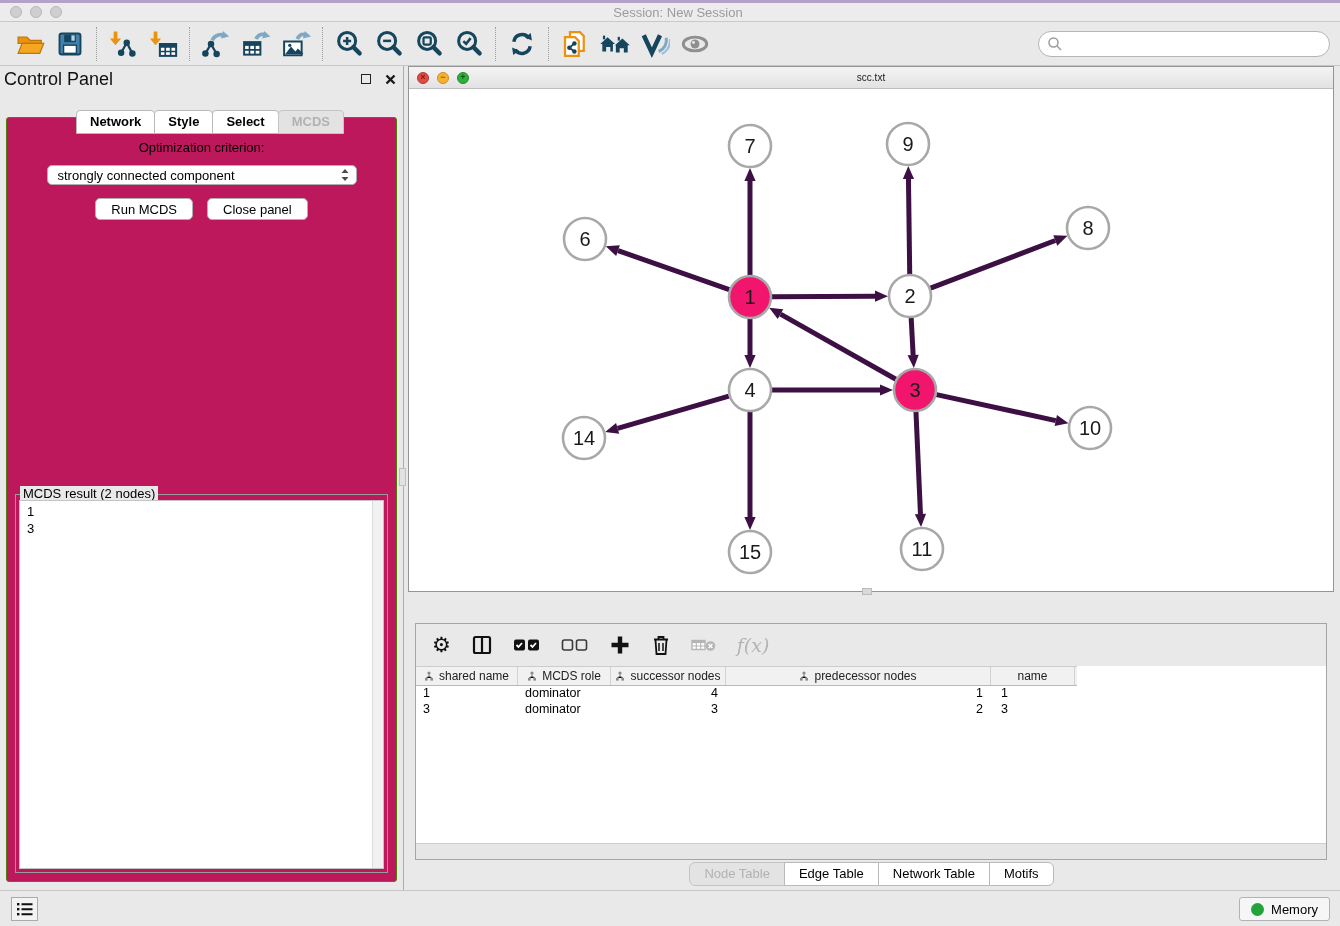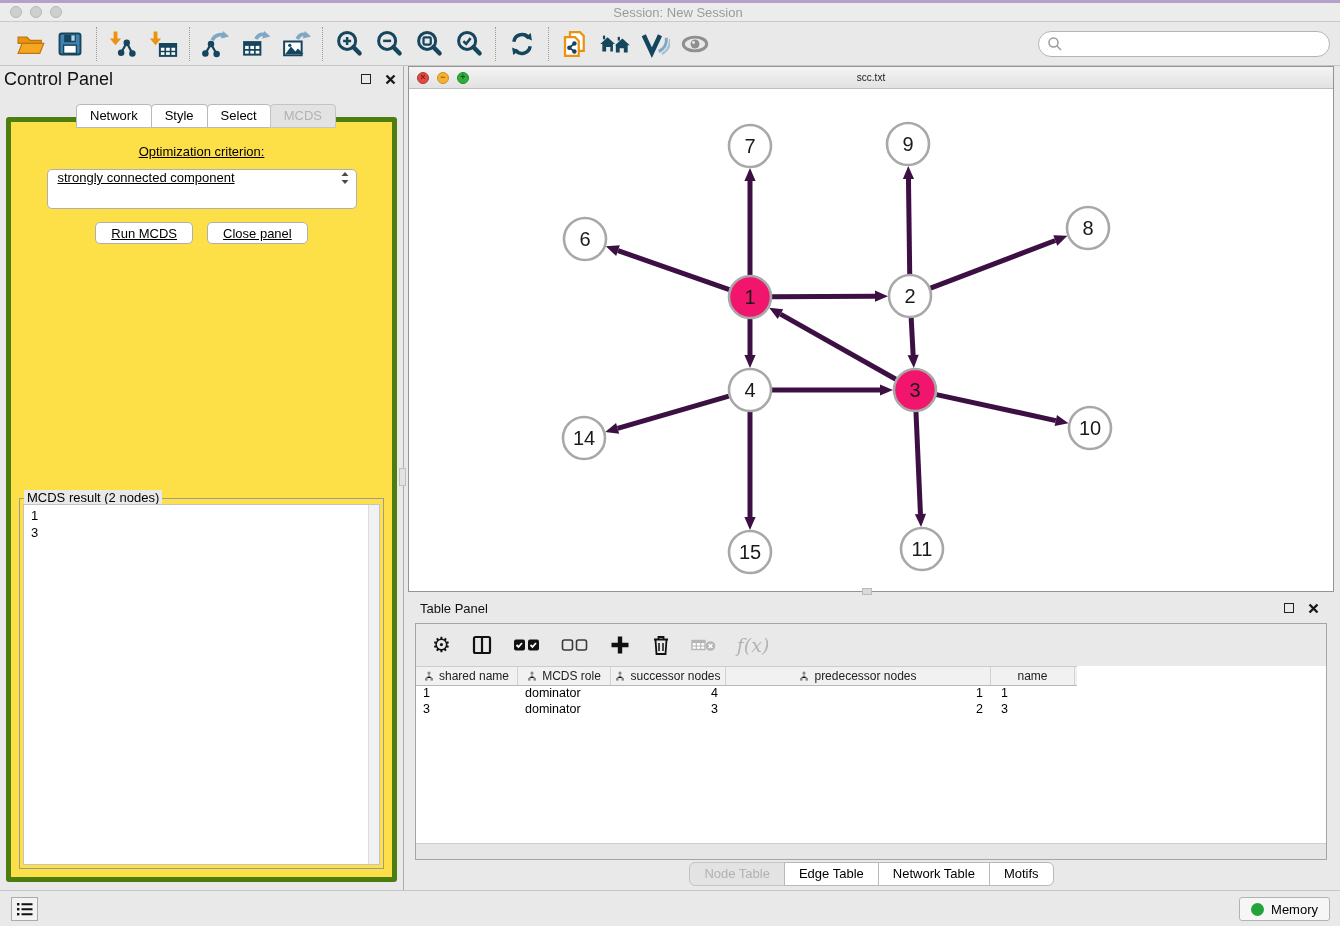--- a/index.html
+++ b/index.html
@@ -20,27 +20,27 @@
   .search-wrap { margin-left:auto; width:292px; height:26px; background:#fff; border:1px solid #b5b5b5; border-radius:13px; display:flex; align-items:center; padding:0 8px; }
   .search-wrap input { border:none; outline:none; flex:1; font-size:13px; background:transparent; font-family:"Liberation Sans",sans-serif; }
 
   
   .control-panel { position:absolute; left:0; top:66px; width:404px; bottom:36px; background:#e9e9e9; border-right:1px solid #adadad; }
   .panel-head { height:26px; display:flex; align-items:center; padding:0 4px; font-size:18px; color:#111; }
   .panel-head .spacer { flex:1; }
   .mini-btn { width:18px; height:18px; display:flex; align-items:center; justify-content:center; margin-left:6px; }
   .float-box { width:10px; height:10px; border:1.5px solid #222; background:transparent; }
 
-  .cp-tabs { position:absolute; left:76px; top:38px; display:flex; z-index:2; }
+  .cp-tabs { position:absolute; left:76px; top:44px; display:flex; z-index:2;font-weight:bold; }
   .tab { font-size:13px; padding:3px 13px 4px; background:#fff; border:1px solid #b9b9b9; border-radius:4px 4px 0 0; margin-right:-1px; color:#000; }
   .tab.selected { background:#e3e3e3; color:#b2b2b2; border-color:#c4c4c4; }
 
-  .cp-body { position:absolute; left:6px; right:6px; top:51px; bottom:8px; border:5px solid #4d7c0f; border-radius:3px; background:#fde047;text-decoration:underline; }
+  .cp-body { position:absolute; left:6px; right:6px; top:51px; bottom:8px; border:1px solid #4d7c0f; border-radius:3px; background:#be185d; }
   .opt-label { text-align:center; margin-top:22px; font-size:13px; color:#000; }
-  .dropdown { width:310px; height:40px; margin:10px auto 0; background:#fff; border:1px solid #afafaf; border-radius:5px; display:flex; padding:0 6px 0 10px; font-size:13px; }
+  .dropdown { width:310px; height:20px; margin:10px auto 0; background:#fff; border:1px solid #afafaf; border-radius:5px; display:flex; align-items:center; padding:0 6px 0 10px; font-size:13px; }
   .dropdown .dd-label { flex:1; }
   .btn-row { display:flex; justify-content:center; gap:14px; margin-top:13px; }
   .push-btn { height:22px; background:#fff; border:1px solid #b0b0b0; border-radius:5px; font-size:13px; padding:0 15px; display:flex; align-items:center; color:#000;text-align:right; }
 
   .result-fieldset { position:absolute; left:8px; right:8px; top:376px; bottom:8px; border:1px solid #9b9b9b; }
   .result-legend { position:absolute; top:-9px; left:4px; background:#e9e9e9; padding:0 3px; font-size:13px; color:#000; }
   .result-area { position:absolute; left:3px; right:3px; top:5px; bottom:3px; background:#fff; border:1px solid #c4c4c4; font-size:13px; line-height:17px; padding:2px 0 0 7px; color:#000; }
   .result-scroll { position:absolute; right:0; top:0; bottom:0; width:11px; background:#f1f1f1; border-left:1px solid #ddd; }
 
   
@@ -338,32 +338,20 @@
       <text x="681" y="346" text-anchor="middle" font-size="20" fill="#1a1a1a" font-family="&quot;Liberation Sans&quot;, sans-serif">10</text>
       <circle cx="341" cy="463" r="21" fill="#ffffff" stroke="#a8a8a8" stroke-width="2.6"></circle>
       <text x="341" y="470" text-anchor="middle" font-size="20" fill="#1a1a1a" font-family="&quot;Liberation Sans&quot;, sans-serif">15</text>
       <circle cx="513" cy="460" r="21" fill="#ffffff" stroke="#a8a8a8" stroke-width="2.6"></circle>
       <text x="513" y="467" text-anchor="middle" font-size="20" fill="#1a1a1a" font-family="&quot;Liberation Sans&quot;, sans-serif">11</text>
     </svg>
   <div class="h-grip"></div>
 </div>
 
 <div class="table-panel">
-  <div class="tp-head">
-    <span>Table Panel</span>
-    <span class="spacer" style="flex:1"></span>
-    <span class="mini-btn">
-        <span class="float-box"></span>
-      </span>
-    <span class="mini-btn">
-      <svg width="11" height="11" viewBox="0 0 11 11">
-        <path d="M1.5 1.5l8 8M9.5 1.5l-8 8" stroke="#1a1a1a" stroke-width="2.4"></path>
-      </svg>
-    </span>
-  </div>
   <div class="tp-box">
     <div class="tp-toolbar">
       <span class="tp-tool gear-char">⚙</span>
       <span class="tp-tool">
         <svg width="22" height="22" viewBox="0 0 22 22">
           <rect x="3" y="3" width="16" height="16" rx="1.5" stroke="#111" stroke-width="2.2" fill="none"></rect>
           <path d="M11 3v16" stroke="#111" stroke-width="2.2"></path>
         </svg>
       </span>
       <span class="tp-tool">

